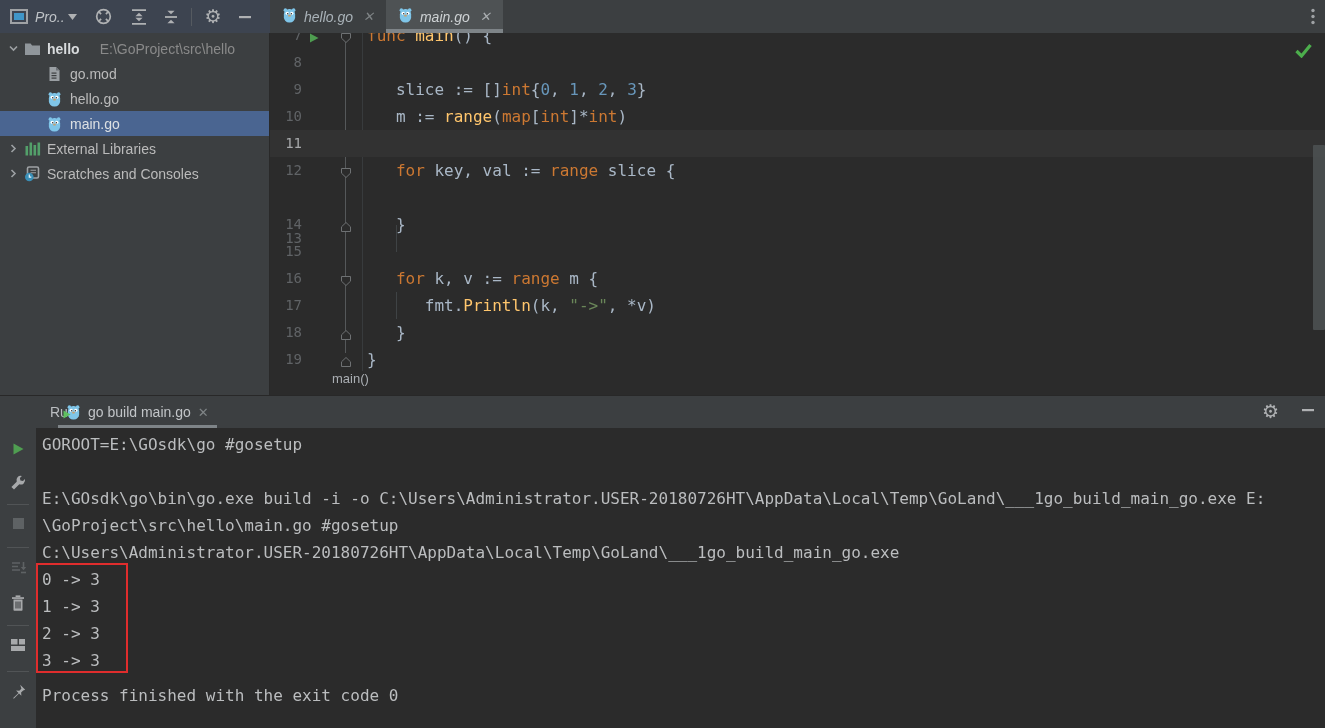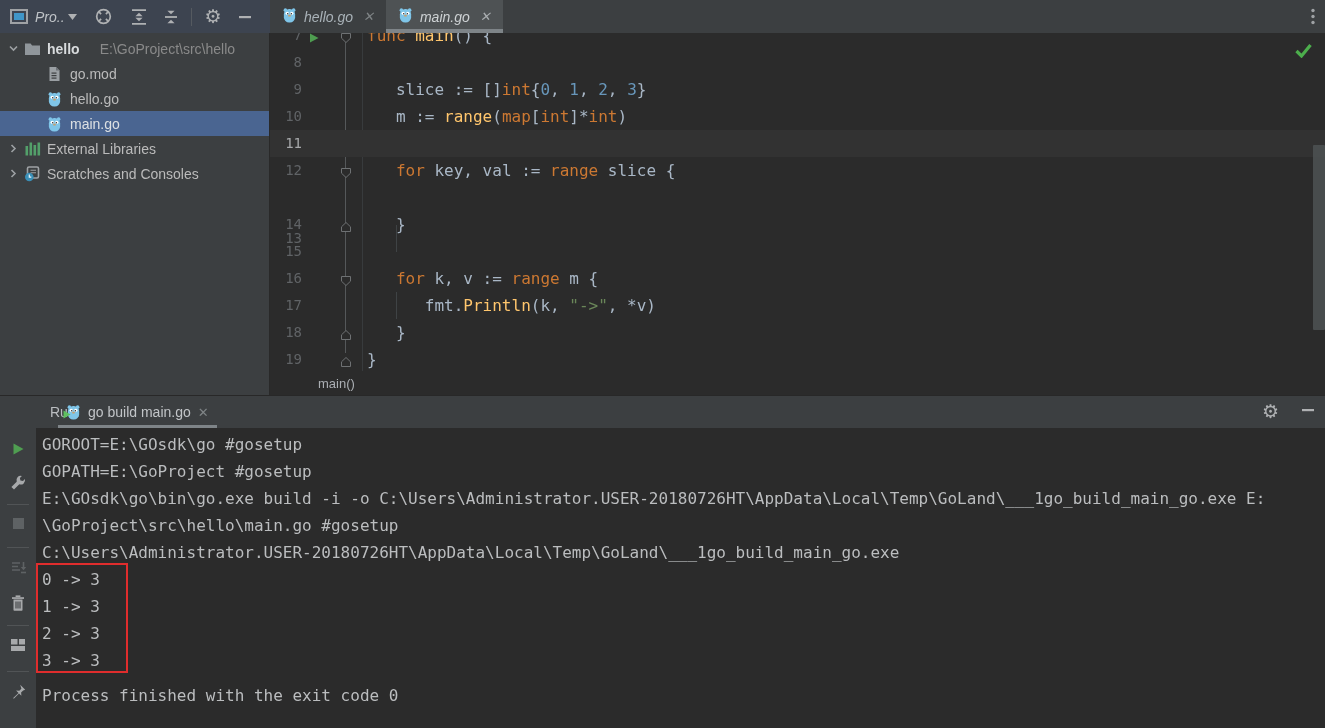--- a/index.html
+++ b/index.html
@@ -66,21 +66,21 @@
   .tk-kw  { color:#CC7832; }
   .tk-num { color:#6897BB; }
   .tk-fn  { color:#FFC66D; }
   .tk-str { color:#6A8759; }
   .tk-pl  { color:#A9B7C6; }
   .gutter-sep { position:absolute; left:92px; top:0; bottom:24px; width:1px; background:#383B3D; }
   .fold-link  { position:absolute; left:75px; top:9px; width:1px; height:311px; background:#55585A; }
   .indent-guide { position:absolute; width:1px; background:#3F4345; left:126px; height:27px; }
   .breadcrumb-bar {
     position:absolute; left:0; right:0; bottom:0; height:24px; background:#2B2B2B;
-    display:flex; align-items:center; padding-left:48px;
+    display:flex; align-items:flex-start; padding-left:62px;
     font-size:13px; color:#AAAEB3;
   }
   .editor-check { position:absolute; top:10px; right:12px; }
   .scroll-thumb {
     position:absolute; right:0; top:112px; width:12px; height:185px;
     background:#4E5254; opacity:.85; border-radius:1px;
   }
 
   
   .runbar {
@@ -460,21 +460,20 @@
         <div class="strip-divider" style="top: 243px;"></div>
         <div class="strip-item" style="top: 256px;">
           <svg width="15" height="15" viewBox="0 0 15 15">
             <path fill="#A7A9AB" d="M9.2.8l5 5-2 .7-2.1 2.1.3 3.2-2.4-2.4-5.2 5.3-.6-.6 5.3-5.2L5.1 6.5l3.2.3 2.1-2.1z"></path>
           </svg>
         </div>
       </div>
     <div class="console" id="console">
       <div class="redbox"></div>
     <div class="console-row" style="top: 3px;">GOROOT=E:\GOsdk\go #gosetup</div>
-        <div class="console-row" style="top: 30px;">GOPATH=E:\GoProject #gosetup</div>
         <div class="console-row" style="top: 57px;">E:\GOsdk\go\bin\go.exe build -i -o C:\Users\Administrator.USER-20180726HT\AppData\Local\Temp\GoLand\___1go_build_main_go.exe E:</div>
         <div class="console-row" style="top: 84px;">\GoProject\src\hello\main.go #gosetup</div>
         <div class="console-row" style="top: 111px;">C:\Users\Administrator.USER-20180726HT\AppData\Local\Temp\GoLand\___1go_build_main_go.exe</div>
         <div class="console-row" style="top: 138px;">0 -&gt; 3</div>
         <div class="console-row" style="top: 165px;">1 -&gt; 3</div>
         <div class="console-row" style="top: 192px;">2 -&gt; 3</div>
         <div class="console-row" style="top: 219px;">3 -&gt; 3</div>
         <div class="console-row" style="top: 254px;">Process finished with the exit code 0</div>
       </div>
   </div>

